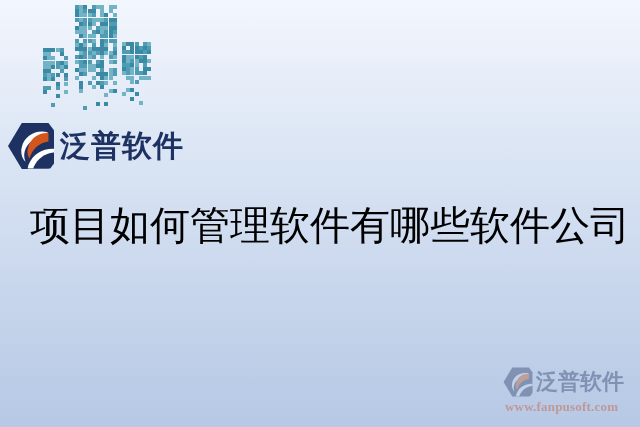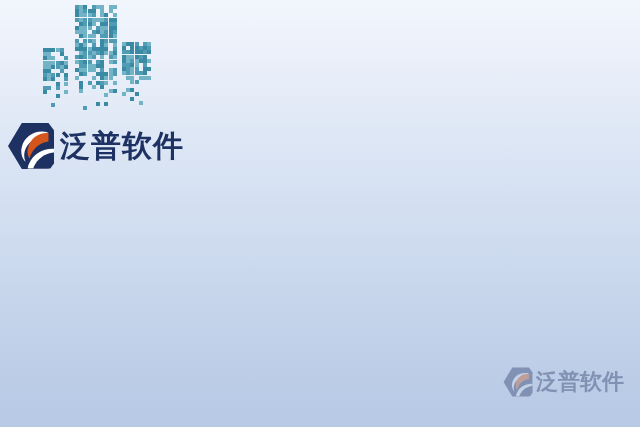--- a/index.html
+++ b/index.html
@@ -410,27 +410,29 @@
       <path d="M86 22 C60 16 36 30 30 54 C27 66 30 78 38 86 C30 66 40 44 62 36 C70 33 79 32 86 34 Z" fill="#ffffff"></path>
       <path d="M88 24 C68 22 50 34 44 54 C41 64 42 72 47 79 C52 60 66 45 88 42 Z" fill="#d4561c"></path>
       <path d="M97 58 C74 58 55 70 46 90 C44 94 43 98 43 101 L92 101 L100 90 L100 58 Z" fill="#ffffff"></path>
       <path d="M99 66 C80 68 64 80 56 97 L55 101 L92 101 L100 90 L100 66 Z" fill="#1d3263"></path>
     </svg>
     <div class="logo-text-wrap">
       <div class="logo-cn">泛普软件</div>
     </div>
   </div>
 
+  <div class="headline">项目如何管理软件有哪些软件公司</div>
 
   <div class="watermark">
     <div class="wm-row">
       <svg class="wm-mark" viewBox="0 0 100 104">
         <path d="M30 2 L88 2 L100 18 L100 86 L88 102 L30 102 L0 52 Z" fill="#5d6f95"></path>
         <path d="M86 22 C60 16 36 30 30 54 C27 66 30 78 38 86 C30 66 40 44 62 36 C70 33 79 32 86 34 Z" fill="#c9d5e8"></path>
         <path d="M88 24 C68 22 50 34 44 54 C41 64 42 72 47 79 C52 60 66 45 88 42 Z" fill="#c1836e"></path>
         <path d="M97 58 C74 58 55 70 46 90 C44 94 43 98 43 101 L92 101 L100 90 L100 58 Z" fill="#c9d5e8"></path>
         <path d="M99 66 C80 68 64 80 56 97 L55 101 L92 101 L100 90 L100 66 Z" fill="#5d6f95"></path>
       </svg>
       <div class="wm-cn">泛普软件</div>
     </div>
+    <div class="wm-url">www.fanpusoft.com</div>
   </div>
 
 </div>
 
 </body></html>

